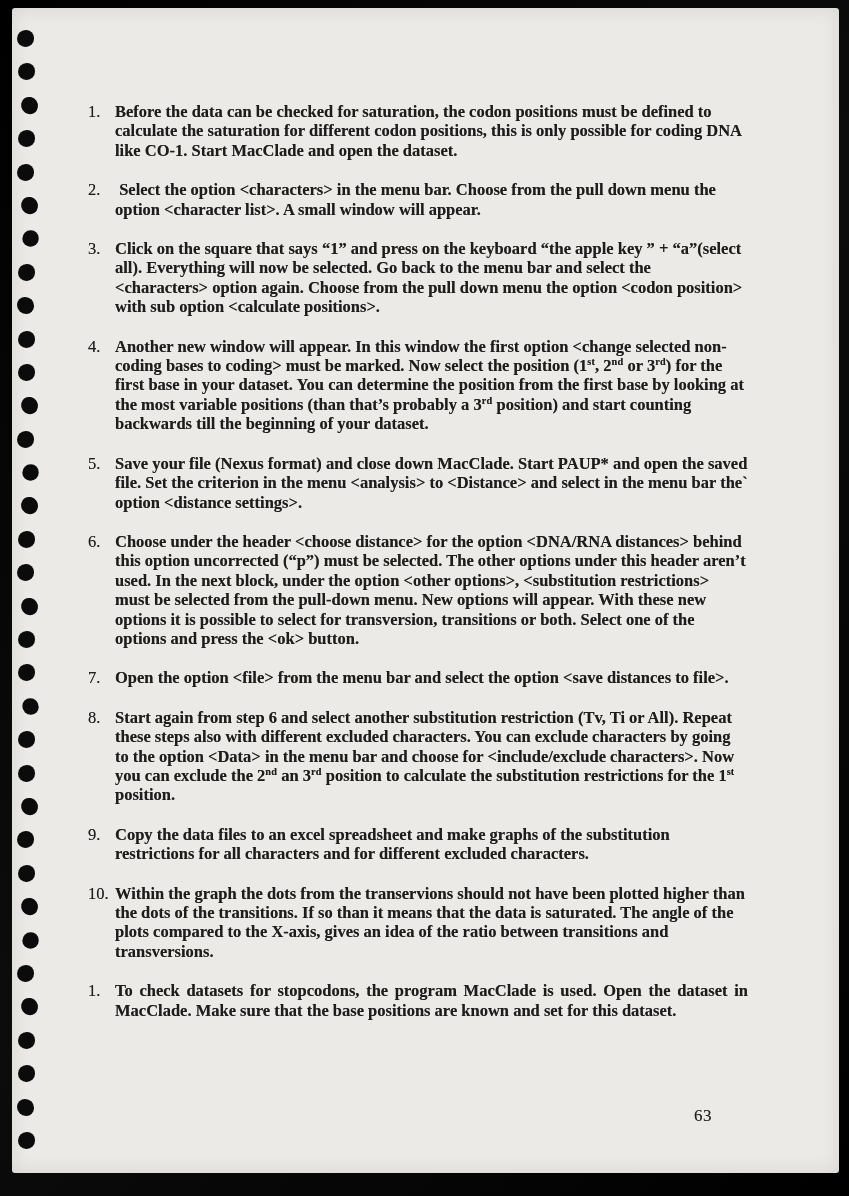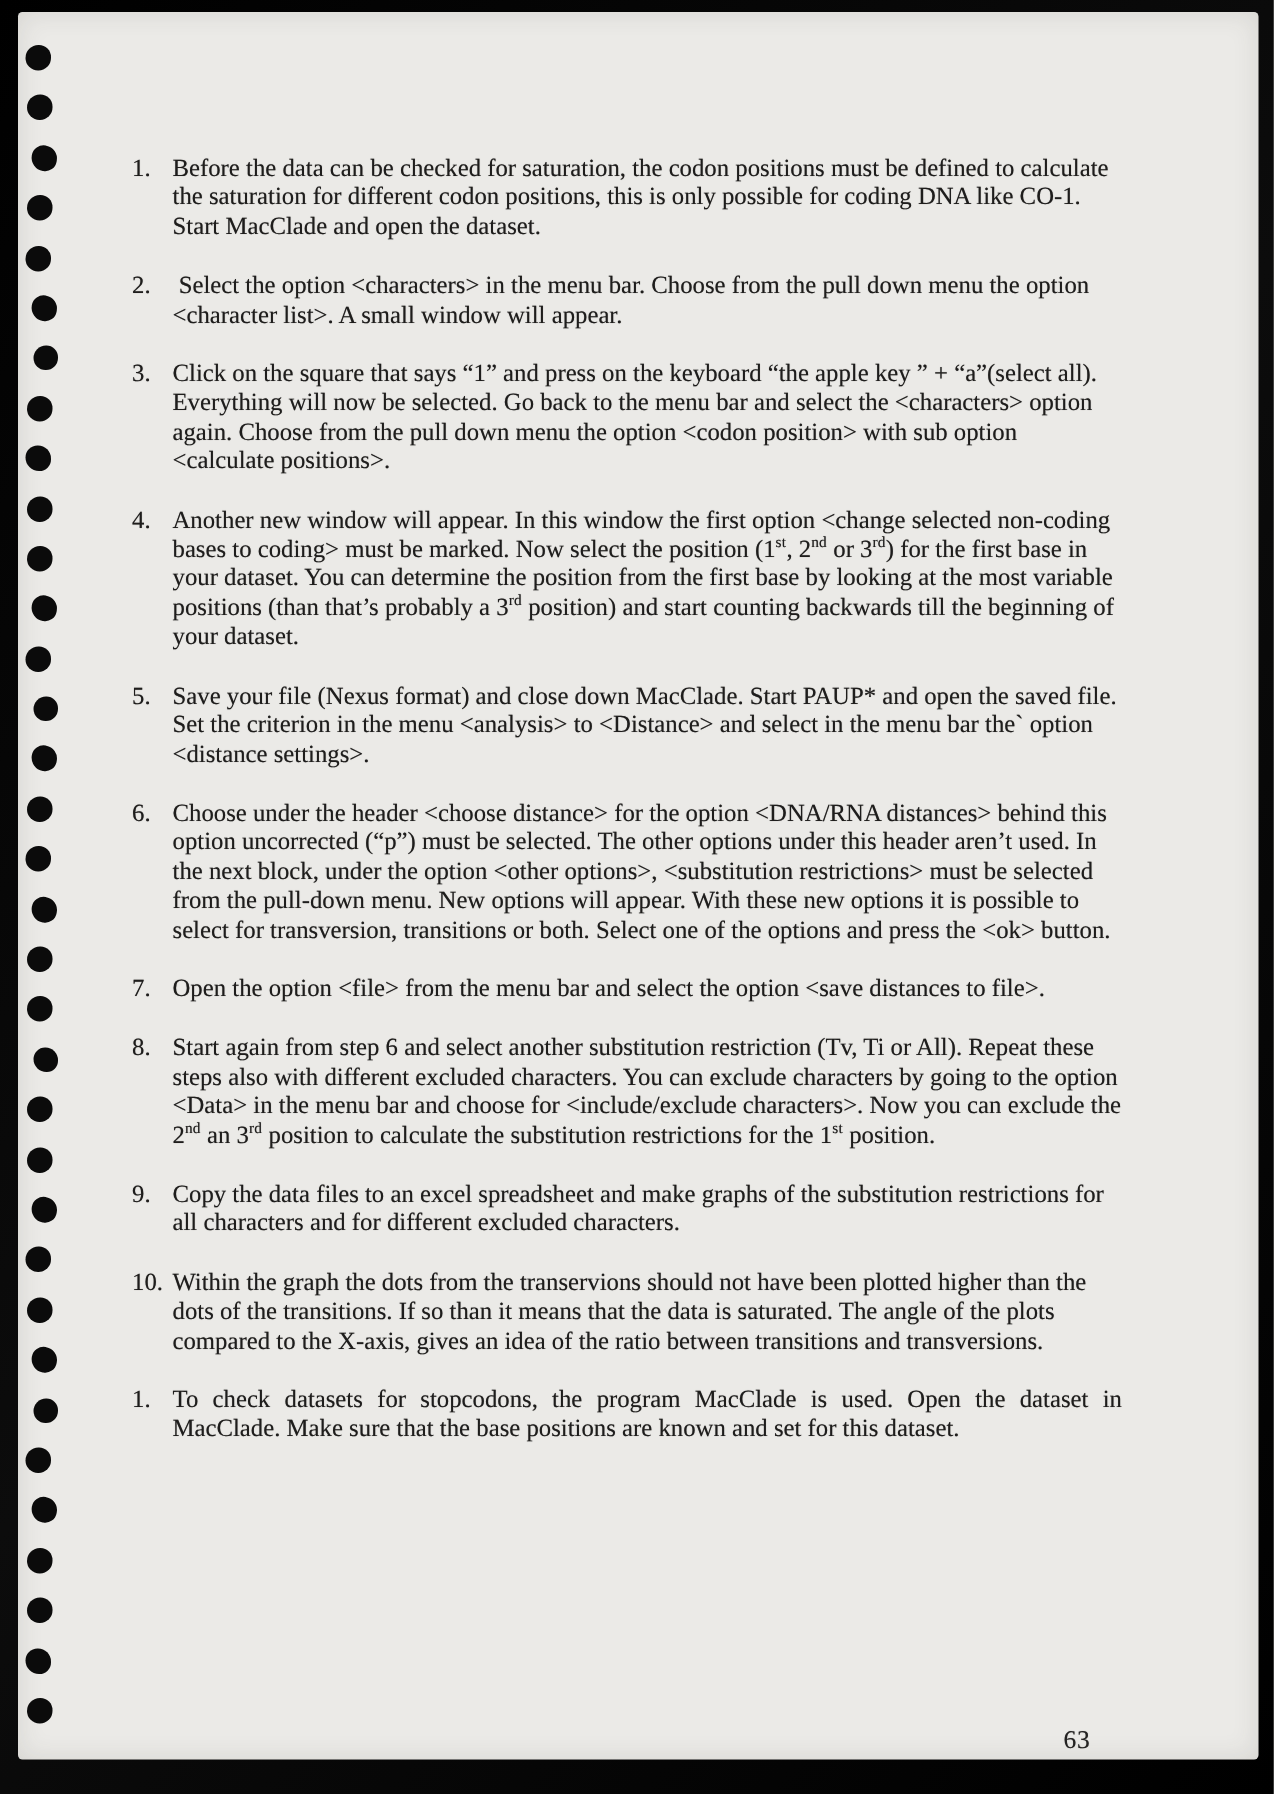--- a/index.html
+++ b/index.html
@@ -29,29 +29,28 @@
   .hole:nth-child(3n){transform:translateX(3px) rotate(10deg);border-radius:48% 52% 46% 54%;}
   .hole:nth-child(4n+1){transform:translateX(-1px);}
   .hole:nth-child(7n){transform:translateX(4px) scale(0.96);}
   .content{
     position:absolute;left:76px;top:94px;width:660px;
     font-size:16.5px;line-height:19.4px;color:#1e1d1c;
     text-shadow:0 0 0.5px rgba(30,28,26,0.55);
   }
   .step{display:flex;margin:0 0 20px 0;}
   .num{flex:0 0 27px;width:27px;}
-  .txt{width:633px;}
+  .txt{width:633px;font-weight:bold;}
   .txt sup{font-size:62%;line-height:0;vertical-align:super;letter-spacing:0.2px;}
   .justify{text-align:justify;}
   .heading{font-style:italic;margin:0 0 20px 0;}
   .pagenum{
-    position:absolute;left:697px;top:1098px;
+    position:absolute;left:682px;top:1098px;
     font-size:17px;color:#242322;letter-spacing:0.5px;
     text-shadow:0 0 0.5px rgba(30,28,26,0.5);
-    margin-top:44px;
   }
 </style>
 </head>
 <body>
 
 <div class="scan-frame"></div>
 
 <div class="page">
 
   <div class="holes">

